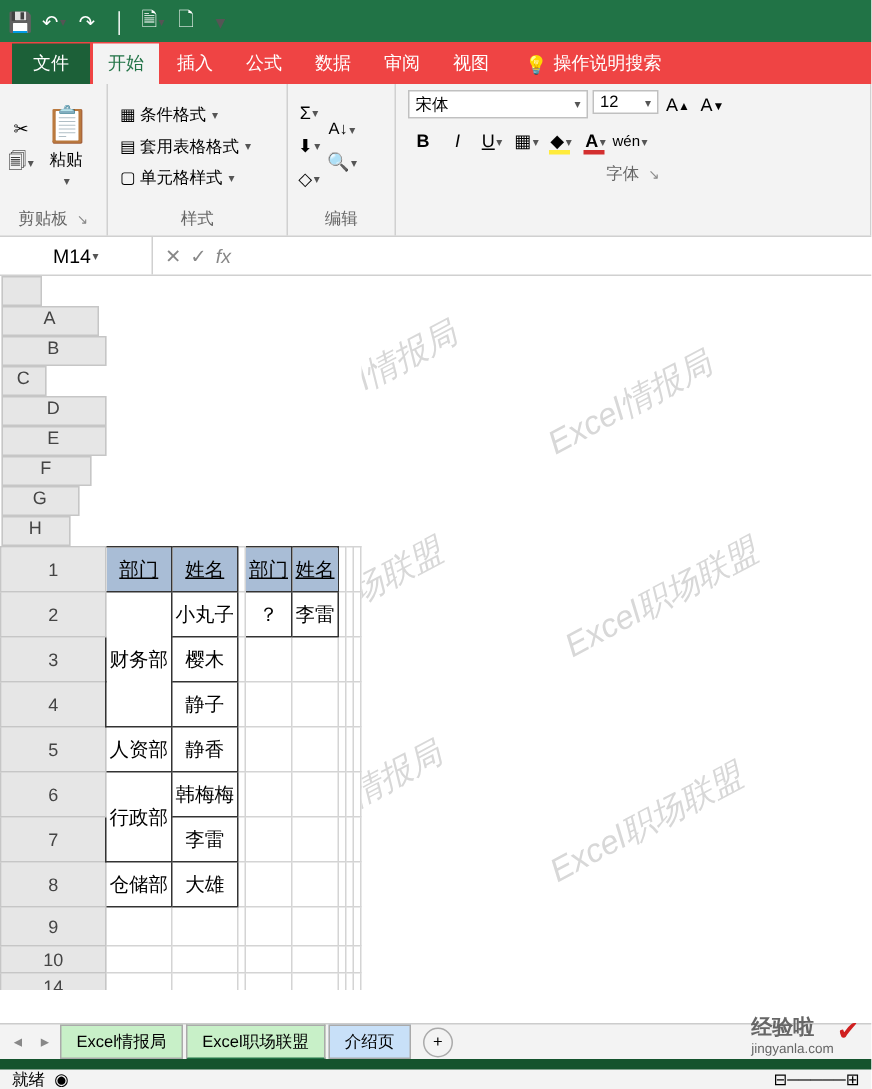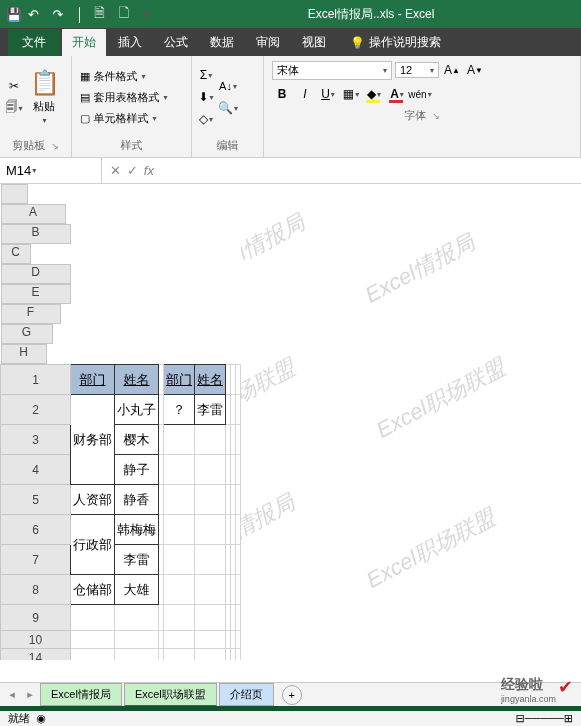--- a/index.html
+++ b/index.html
@@ -3,46 +3,46 @@
 <meta charset="utf-8">
 <style>
 * { margin:0; padding:0; box-sizing:border-box; font-family:"Microsoft YaHei",Arial,sans-serif; }
 body { background:#fff; width:581px; height:726px; overflow:hidden; position:relative; }
 
 .titlebar { background:#217346; height:28px; display:flex; align-items:center; color:#fff; font-size:11px; }
 .qat { display:flex; gap:6px; padding:0 6px; align-items:center; height:100%; }
 .qat span { width:16px; height:16px; display:flex; align-items:center; justify-content:center; font-size:13px; }
 .title-center { flex:1; text-align:center; font-size:12px; }
 
-.tabbar { background:#404040; height:28px; display:flex; align-items:flex-end; padding-left:8px; gap:2px; }
+.tabbar { background:#ef4444; height:28px; display:flex; align-items:flex-end; padding-left:8px; gap:2px; }
 .tab { color:#fff; font-size:12px; padding:5px 10px; cursor:pointer; }
 .tab.active { background:#f3f3f3; color:#217346; }
 .tab.file { background:#1c6038; padding:5px 14px; }
 .tell { display:flex; align-items:center; color:#fff; font-size:12px; gap:4px; margin-left:4px; padding:5px 8px; }
 
 .ribbon { background:#f3f3f3; border-bottom:1px solid #d0d0d0; height:102px; display:flex; }
 .group { border-right:1px solid #d0d0d0; display:flex; flex-direction:column; padding:2px 4px; }
 .group-body { flex:1; display:flex; align-items:center; gap:2px; }
 .group-label { text-align:center; font-size:11px; color:#666; padding:2px 0; display:flex; justify-content:center; align-items:center; gap:6px; }
 .glaunch { font-size:9px; color:#888; }
 
 .col { display:flex; flex-direction:column; gap:2px; }
 .btn { display:flex; align-items:center; gap:3px; font-size:11px; padding:2px 4px; cursor:pointer; white-space:nowrap; }
 .dd { font-size:8px; color:#555; margin-left:1px; }
 
 .bigbtn { display:flex; flex-direction:column; align-items:center; gap:2px; padding:4px; cursor:pointer; font-size:11px; }
 .bigbtn .ico { width:28px; height:28px; }
 
 .fontbox { display:flex; flex-direction:column; gap:4px; padding:2px 4px; }
-.fontrow { display:flex; gap:3px; align-items:center; }
+.fontrow { display:flex; gap:3px; align-items:flex-start; }
 .combo { border:1px solid #c0c0c0; background:#fff; font-size:11px; padding:1px 4px; display:flex; align-items:center; justify-content:space-between; }
 .fbtn { width:20px; height:20px; display:flex; align-items:center; justify-content:center; font-size:12px; cursor:pointer; }
 
 .namebox-row { display:flex; align-items:center; border-bottom:1px solid #d0d0d0; height:26px; background:#fff; }
-.namebox { width:102px; border:none; border-right:1px solid #d0d0d0; padding:2px 6px; font-size:13px; height:100%; display:flex; align-items:center; justify-content:flex-start; }
+.namebox { width:102px; border:none; border-right:1px solid #d0d0d0; padding:2px 6px; font-size:13px; height:100%; display:flex; align-items:center; justify-content:center; }
 .fxbar { display:flex; align-items:center; gap:6px; padding:0 8px; color:#888; font-size:13px; }
 .fxbar .fx { font-style:italic; }
 
 .sheet-wrap { position:relative; height:476px; overflow:hidden; }
 .sheet { border-collapse:collapse; font-size:13px; background:#fff; position:relative; z-index:2; }
 .sheet th { background:#e6e6e6; border:1px solid #c6c6c6; font-weight:normal; color:#444; font-size:12px; }
 .sheet th.col { height:20px; }
 .sheet th.row { width:27px; }
 .sheet td { border:1px solid #d4d4d4; text-align:center; height:26px; padding:0 2px; position:relative; }
 .tall td { height:30px; }
@@ -53,38 +53,37 @@
 .wm { position:absolute; color:#d8d8d8; font-size:22px; font-style:italic; transform:rotate(-28deg); pointer-events:none; z-index:1; white-space:nowrap; }
 
 .tabstrip { position:absolute; bottom:20px; left:0; right:0; height:24px; background:#f3f3f3; border-top:1px solid #ccc; display:flex; align-items:center; font-size:11px; padding:0 4px; gap:2px; }
 .navbtn { width:16px; text-align:center; color:#888; cursor:pointer; }
 .stab { padding:3px 10px; border:1px solid #aaa; background:#fff; cursor:pointer; }
 .stab.green { background:#c8f0c8; }
 .stab.blue { background:#c8e0f8; }
 .stab.active { border-bottom:2px solid #217346; }
 .addtab { width:20px; height:20px; border:1px solid #aaa; border-radius:50%; display:flex; align-items:center; justify-content:center; margin-left:6px; cursor:pointer; }
 
-.status { position:absolute; bottom:0; left:0; right:0; height:20px; background:#f3f3f3; border-top:5px solid #14532d; display:flex; align-items:center; font-size:11px; padding:0 8px; justify-content:space-between; }
+.status { position:absolute; bottom:0; left:0; right:0; height:20px; background:#f3f3f3; border-top:7px solid #14532d; display:flex; align-items:center; font-size:11px; padding:0 8px; justify-content:space-between; }
 .brand { position:absolute; right:8px; bottom:22px; font-size:14px; color:#666; z-index:4; display:flex; gap:2px; }
 .brand .chk { color:#d02020; font-size:18px; }
 </style>
 </head>
 <body>
 
 <div class="titlebar">
   <div class="qat">
     <span>💾</span>
     <span>↶<small class="dd">▾</small></span>
     <span>↷</span>
     <span>│</span>
     <span>🗎<small class="dd">▾</small></span>
     <span>🗋</span>
     <span class="dd">▾</span>
   </div>
-  <div class="title-center">Excel情报局..xls - Excel</div>
 </div>
 
 <div class="tabbar">
   <div class="tab file">文件</div>
   <div class="tab active">开始</div>
   <div class="tab">插入</div>
   <div class="tab">公式</div>
   <div class="tab">数据</div>
   <div class="tab">审阅</div>
   <div class="tab">视图</div>

